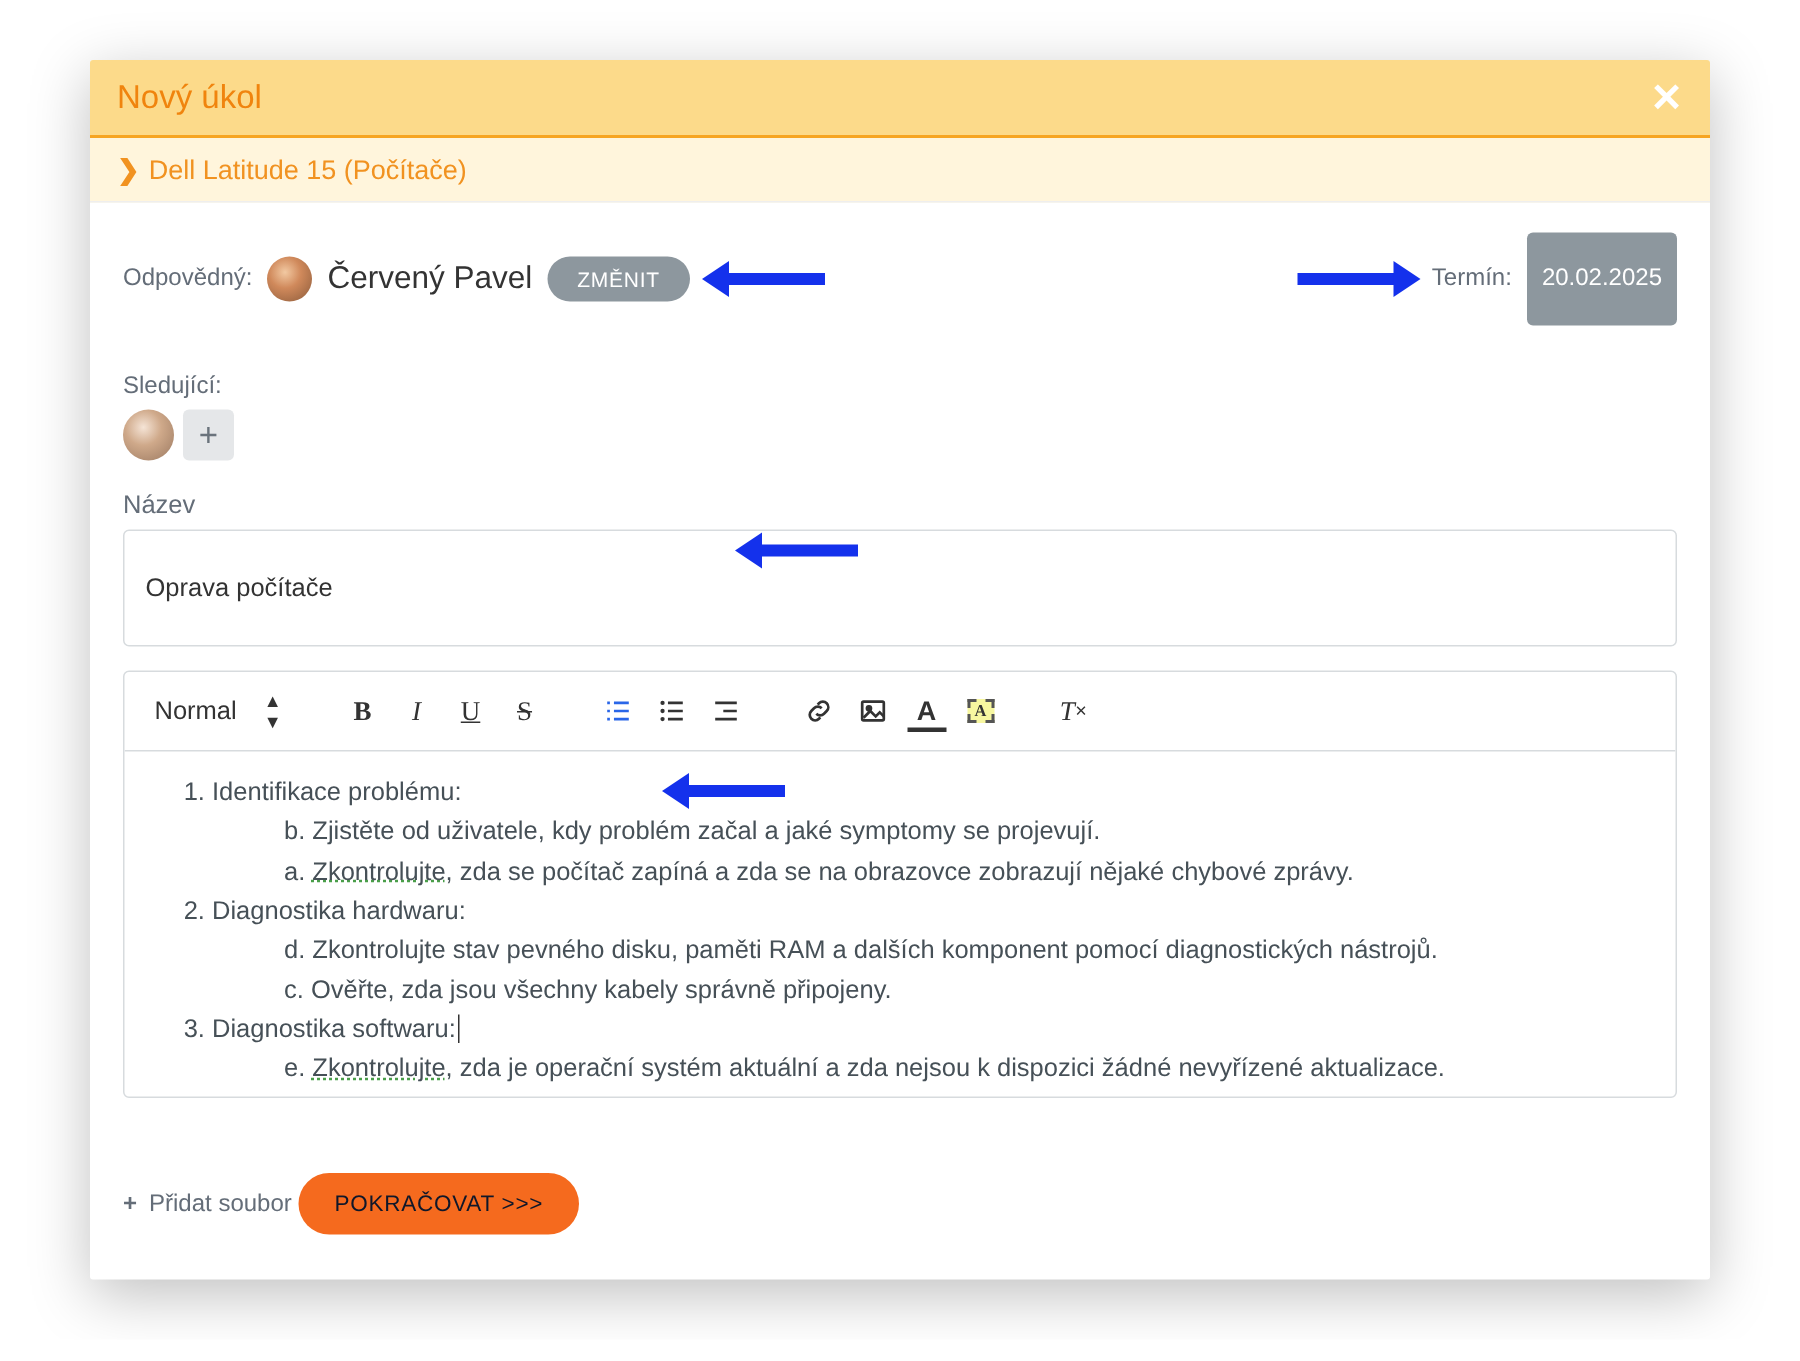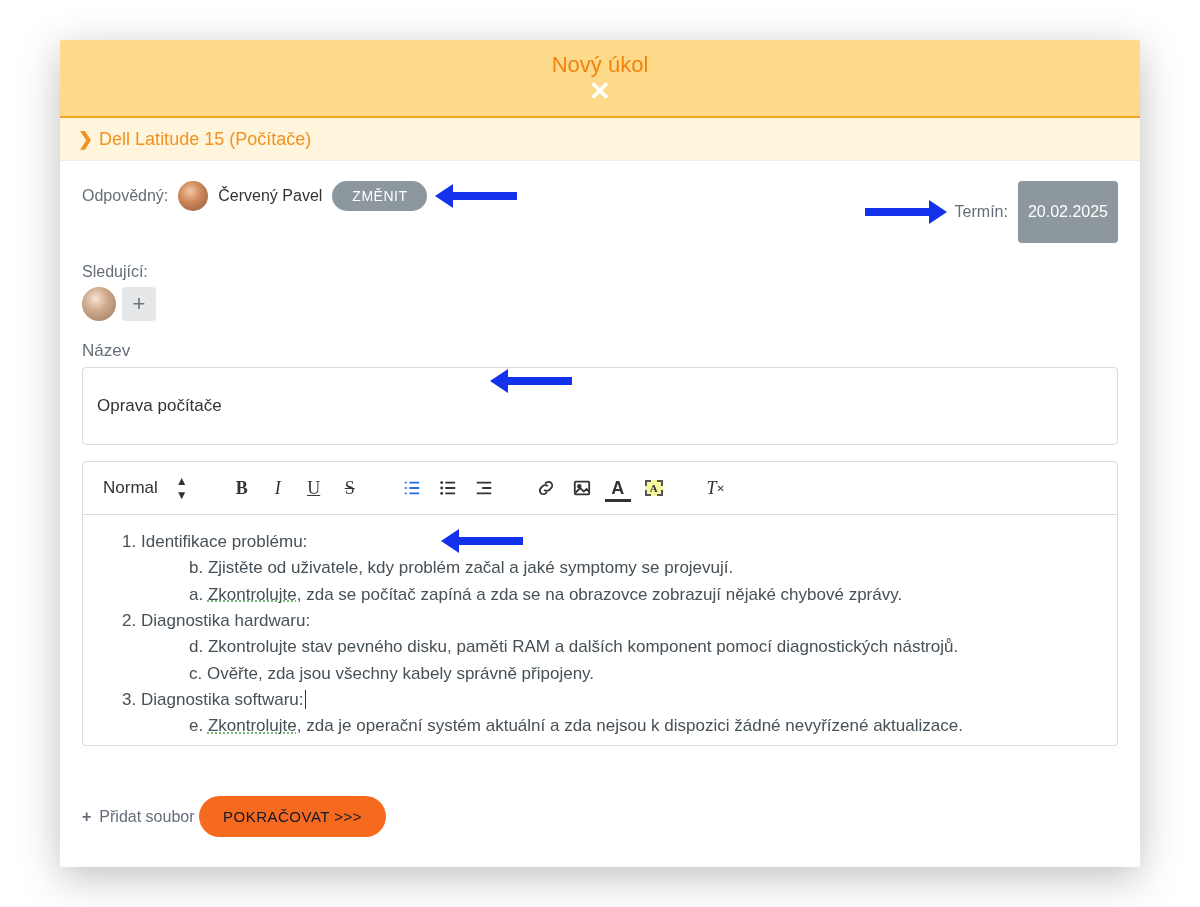--- a/index.html
+++ b/index.html
@@ -17,21 +17,20 @@
     border-radius: 2px;
     overflow: hidden;
   }
   .modal-header {
     background: #fcda8a;
     padding: 12px 18px;
     display: flex;
     align-items: center;
     justify-content: space-between;
     border-bottom: 2px solid #f6a522;
-    flex-direction: column;
   }
   .modal-title {
     color: #f0840e;
     font-size: 22px;
     font-weight: 500;
   }
   .close-x {
     color: #fff;
     font-size: 26px;
     font-weight: bold;
@@ -45,33 +44,33 @@
     font-size: 18px;
     display: flex;
     align-items: center;
     gap: 6px;
     border-bottom: 1px solid #eee;
   }
   .chevron-icon { color: #f19220; font-weight: bold; }
   .content { padding: 20px 22px 30px 22px; }
   .row-top {
     display: flex;
-    align-items: flex-start;
+    align-items: center;
     justify-content: space-between;
-    margin-bottom: 20px;
+    margin-bottom: 32px;
   }
   .row-left, .row-right { display: flex; align-items: center; gap: 10px; }
   .label-gray { color: #646d78; font-size: 16px; }
   .avatar {
     width: 30px; height: 30px; border-radius: 50%;
     background: radial-gradient(circle at 40% 35%, #f2c9a2 0%, #d0895b 40%, #8a5a3a 100%);
     display: inline-block;
   }
   .avatar.sm { width: 34px; height: 34px; background: radial-gradient(circle at 40% 35%, #f5e4d6 0%, #cfa98a 40%, #9a7860 100%); }
-  .person-name { color: #333; font-size: 16px; }
+  .person-name { color: #333; font-size: 21px; }
   .pill-btn {
     background: #8d979e;
     color: #fff;
     border: none;
     border-radius: 18px;
     padding: 7px 20px;
     font-size: 14px;
     letter-spacing: 0.5px;
     cursor: pointer;
   }

